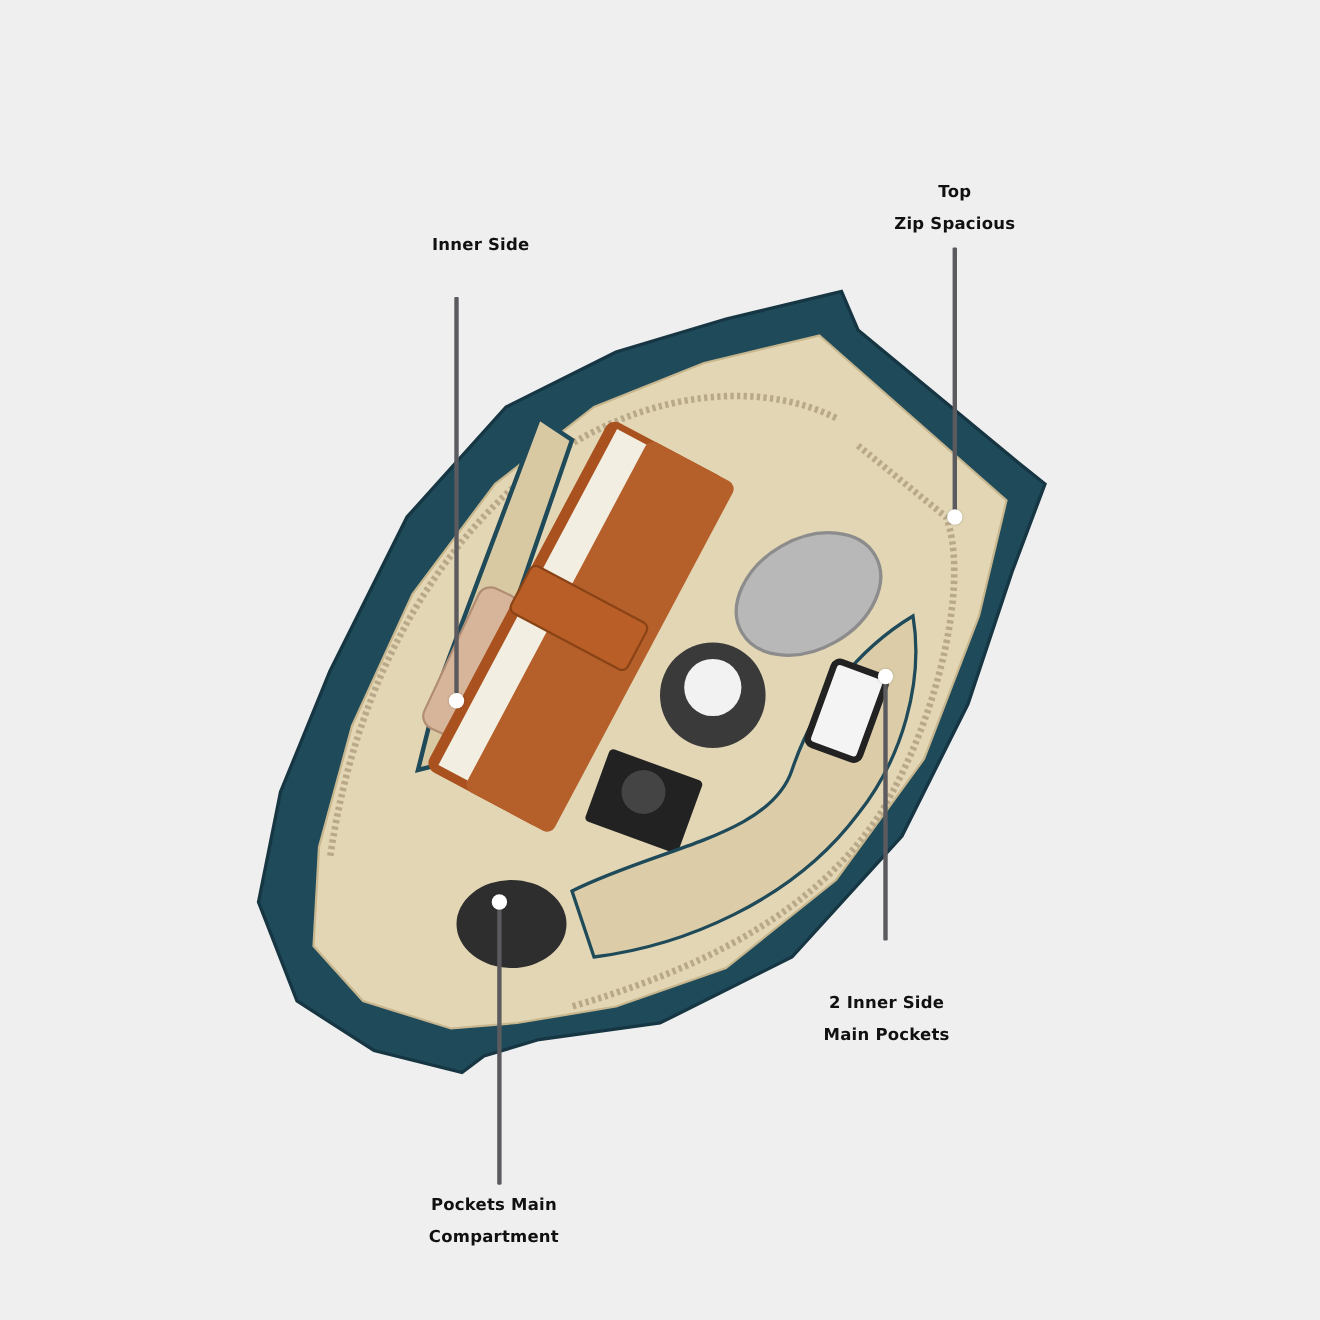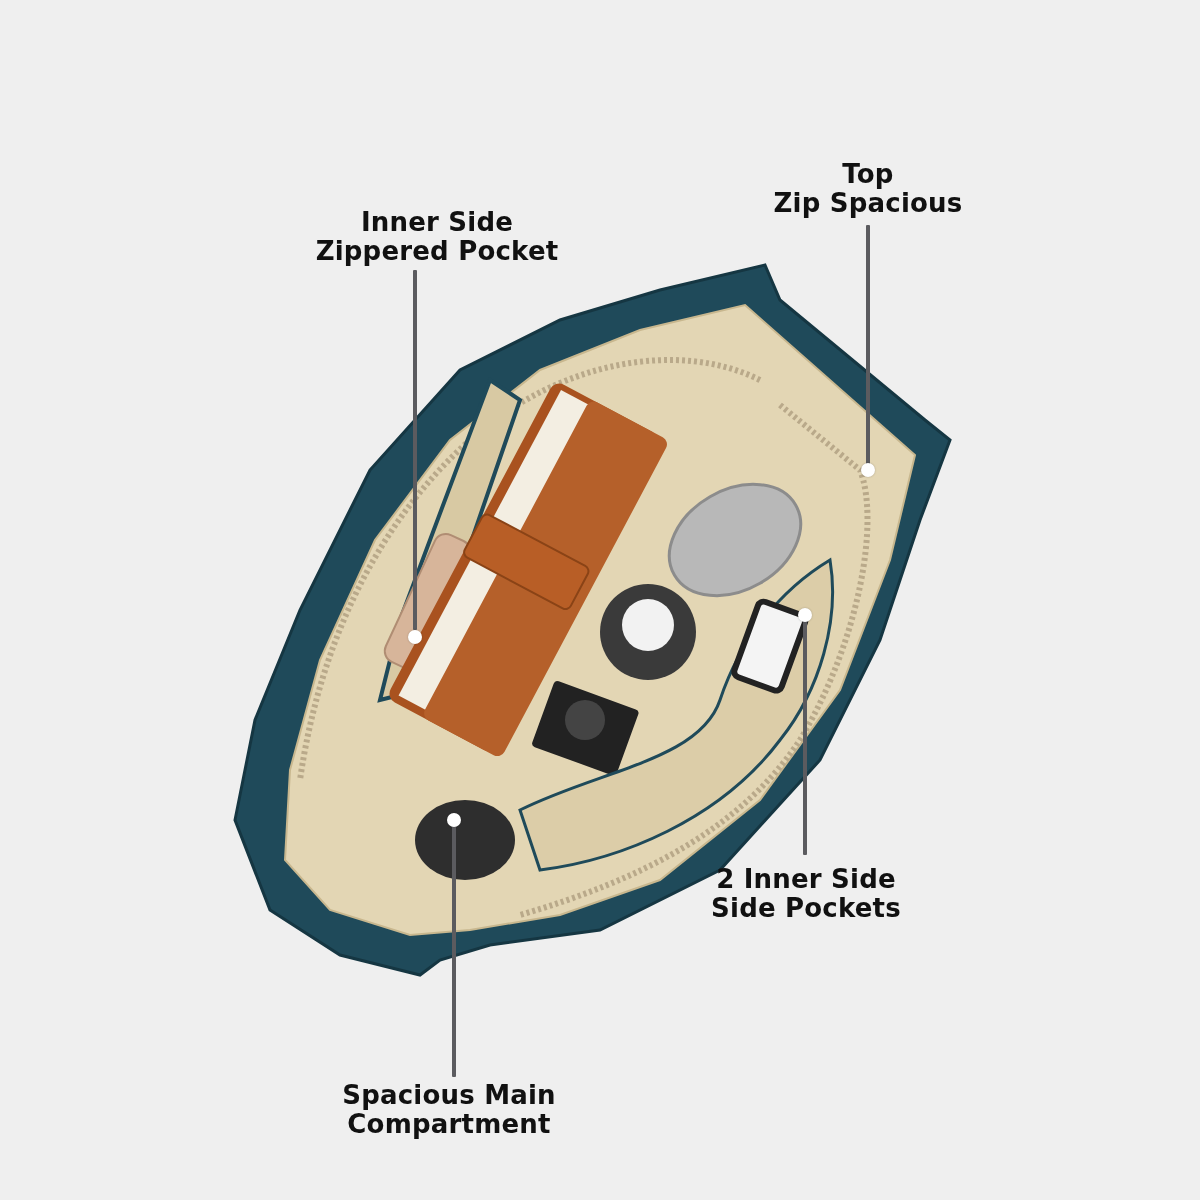--- a/index.html
+++ b/index.html
@@ -6,21 +6,21 @@
   body {
     width: 1200px; height: 1200px; overflow: hidden;
     background: #efefef;
     position: relative;
     font-family: "DejaVu Sans", sans-serif;
   }
   .stage { position: absolute; left: 0; top: 0; width: 1200px; height: 1200px; }
   .label {
     position: absolute;
     font-weight: bold;
-    font-size: 26px;
+    font-size: 15px;
     line-height: 29px;
     color: #111;
     text-align: center;
     white-space: nowrap;
     transform: translateX(-50%);
     letter-spacing: 0.2px;
   }
   .leader {
     position: absolute;
     width: 4px;
@@ -71,39 +71,38 @@
     <circle cx="585" cy="720" r="20" fill="#444"></circle>
 
     <ellipse cx="465" cy="840" rx="50" ry="40" fill="#2e2e2e"></ellipse>
 
     <path d="M 830 560 C 780 590, 740 640, 720 700 C 700 760, 600 770, 520 810 L 540 870 C 620 860, 720 820, 780 740 C 820 690, 840 620, 830 560 Z" fill="#dccda8" stroke="#1f4a5a" stroke-width="3"></path>
     <rect x="0" y="0" width="50" height="80" rx="6" transform="translate(760 600) rotate(20)" fill="#f4f4f4" stroke="#222" stroke-width="6"></rect>
   </svg>
 
   <div class="label" style="left:409px; top:208px;margin-left:28px;">
     <div>Inner Side</div>
-    <div>Zippered Pocket</div>
   </div>
   <div class="leader" style="left:413px; top:270px; height:360px;"></div>
   <div class="dot" style="left:415px; top:637px;"></div>
 
   <div class="label" style="left:868px; top:160px;">
     <div>Top</div>
     <div>Zip Spacious</div>
   </div>
   <div class="leader" style="left:866px; top:225px; height:240px;"></div>
   <div class="dot" style="left:868px; top:470px;"></div>
 
-  <div class="label" style="left:806px; top:865px;">
+  <div class="label" style="left:806px; top:897px;">
     <div>2 Inner Side</div>
-    <div>Side Pockets</div>
+    <div>Main Pockets</div>
   </div>
   <div class="leader" style="left:803px; top:620px; height:235px;"></div>
   <div class="dot" style="left:805px; top:615px;"></div>
 
   <div class="label" style="left:449px; top:1081px;">
-    <div>Spacious Main</div>
+    <div>Pockets Main</div>
     <div>Compartment</div>
   </div>
   <div class="leader" style="left:452px; top:825px; height:252px;"></div>
   <div class="dot" style="left:454px; top:820px;"></div>
 
 </div>
 
 </body></html>

